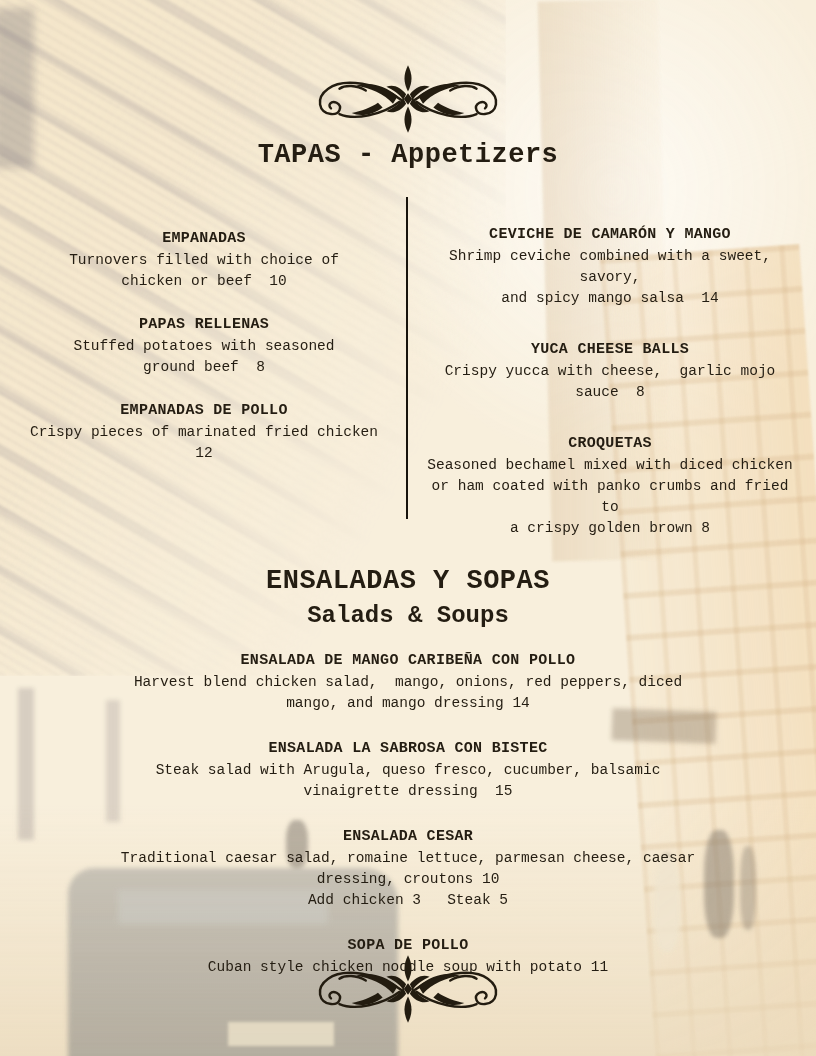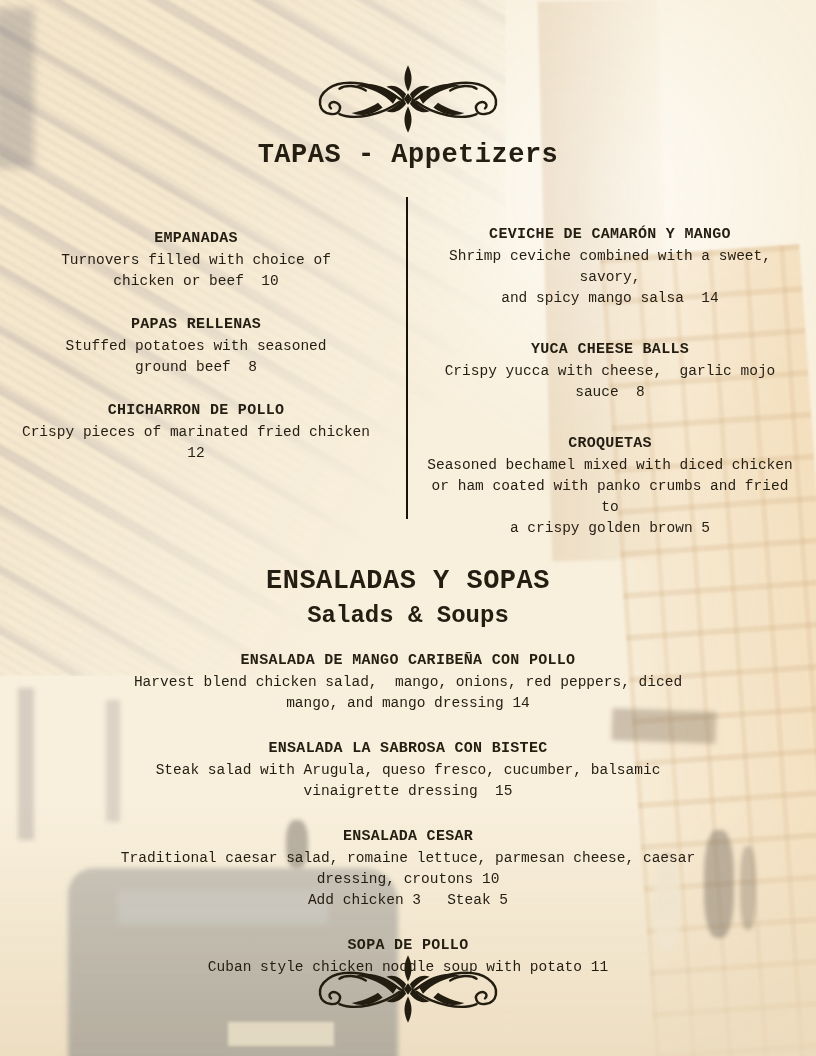--- a/index.html
+++ b/index.html
@@ -62,21 +62,21 @@
   .ornament.top{top:62px;}
   .ornament.bottom{top:952px;}
 
   
   .title{position:absolute;left:0;width:100%;text-align:center;
     font-weight:bold;font-size:27px;line-height:30px;margin:0;letter-spacing:.5px;}
   .title.tapas{top:140px;}
   .divider-v{position:absolute;left:406px;top:197px;width:2px;height:322px;background:var(--divider,#17130c);}
 
   .col{position:absolute;text-align:center;}
-  .col.left{left:8px;top:228px;width:376px;}
+  .col.left{left:16px;top:228px;width:376px;}
   .col.right{left:420px;top:224px;width:380px;}
 
   .item{margin:0 0 22px 0;}
   .col.right .item{margin-bottom:30px;}
   .item-name{font-weight:bold;font-size:15px;line-height:22px;letter-spacing:.3px;}
   .item-desc{font-size:14.5px;line-height:21px;white-space:pre-wrap;}
 
   .section2{position:absolute;left:0;top:560px;width:100%;text-align:center;}
   .section2 .s2-title{font-weight:bold;font-size:27px;line-height:32px;margin:5px;letter-spacing:.5px;}
   .section2 .s2-subtitle{font-weight:bold;font-size:24px;line-height:28px;margin:2px;}
@@ -147,40 +147,40 @@
       <div class="item-name">EMPANADAS</div>
       <div class="item-desc">Turnovers filled with choice of
 chicken or beef  10</div>
     </div>
     <div class="item">
       <div class="item-name">PAPAS RELLENAS</div>
       <div class="item-desc">Stuffed potatoes with seasoned
 ground beef  8</div>
     </div>
     <div class="item">
-      <div class="item-name">CHICHARRON DE POLLO</div>
+      <div class="item-name">EMPANADAS DE POLLO</div>
       <div class="item-desc">Crispy pieces of marinated fried chicken  12</div>
     </div>
   </div>
 
   <div class="col right">
     <div class="item">
       <div class="item-name">CEVICHE DE CAMARÓN Y MANGO</div>
       <div class="item-desc">Shrimp ceviche combined with a sweet, savory,
 and spicy mango salsa  14</div>
     </div>
     <div class="item">
       <div class="item-name">YUCA CHEESE BALLS</div>
       <div class="item-desc">Crispy yucca with cheese,  garlic mojo sauce  8</div>
     </div>
     <div class="item">
       <div class="item-name">CROQUETAS</div>
       <div class="item-desc">Seasoned bechamel mixed with diced chicken
 or ham coated with panko crumbs and fried to
-a crispy golden brown 5</div>
+a crispy golden brown 8</div>
     </div>
   </div>
 
   <div class="section2">
     <h1 class="s2-title">ENSALADAS Y SOPAS</h1>
     <h2 class="s2-subtitle">Salads &amp; Soups</h2>
     <div class="items">
       <div class="item">
         <div class="item-name">ENSALADA DE MANGO CARIBEÑA CON POLLO</div>
         <div class="item-desc">Harvest blend chicken salad,  mango, onions, red peppers, diced

